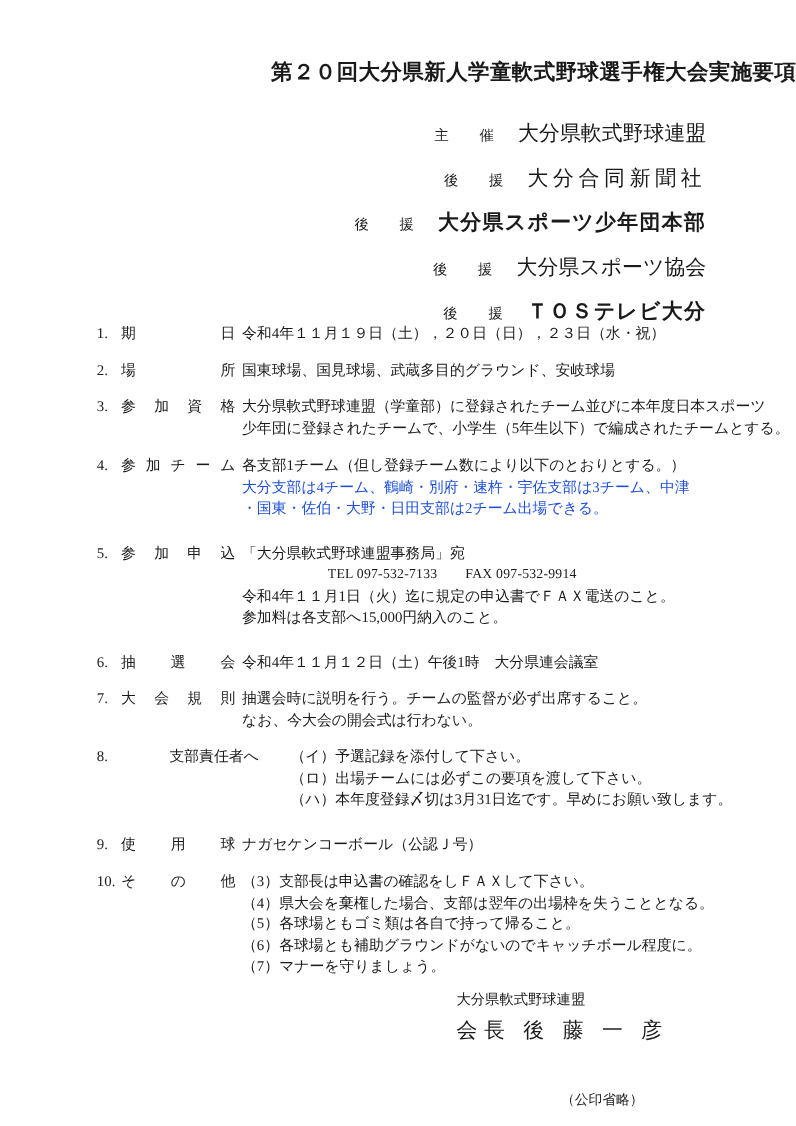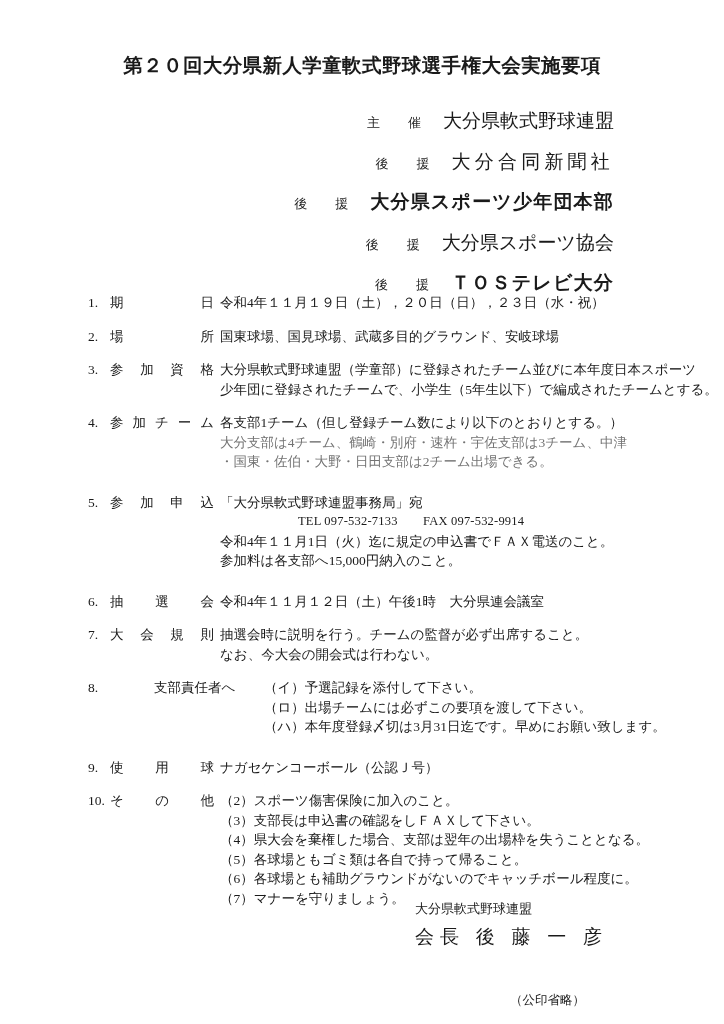--- a/index.html
+++ b/index.html
@@ -22,40 +22,40 @@
     height: 1024px;
     box-sizing: border-box;
   }
 
   
   .doc-title {
     position: absolute;
     top: 52px;
     left: 0;
     width: 724px;
-    text-align: center;
+    text-align: right;
     font-size: 19.5px;
     font-weight: bold;
     letter-spacing: 0.4px;
     white-space: nowrap;
   }
 
   
   .sponsors {
     position: absolute;
     top: 108px;
     left: 0;
     width: 724px;
   }
   .sponsor-row {
     display: flex;
     justify-content: flex-end;
     align-items: baseline;
     margin-bottom: 14.5px;
-    padding-right: 110px;
+    padding-right: 82px;
   }
   .sponsor-role {
     font-size: 13px;
     width: 54px;
     text-align: justify;
     text-align-last: justify;
     letter-spacing: 0;
     flex: 0 0 auto;
   }
   .sponsor-name {
@@ -112,21 +112,21 @@
     padding-left: 6px;
     font-size: 13.5px;
     line-height: 19.5px;
   }
   .line {
     white-space: nowrap;
     font-size: 13.5px;
     line-height: 19.5px;
   }
   .line.red {
-    color: #737373;
+    color: #1d4ed8;
   }
   .line.indent-tel {
     padding-left: 78px;
     font-size: 12.5px;
     letter-spacing: 0.2px;
   }
 
   
   .item.gap-lg { margin-bottom: 21px; }
 
@@ -261,21 +261,20 @@
         <div class="item-num">9.</div>
         <div class="item-label">使用球</div>
         <div class="item-body">
           <div class="line">ナガセケンコーボール（公認Ｊ号）</div>
         </div>
       </div>
       <div class="item gap-lg">
         <div class="item-num">10.</div>
         <div class="item-label">その他</div>
         <div class="item-body">
-          <div class="line">（2）スポーツ傷害保険に加入のこと。</div>
           <div class="line">（3）支部長は申込書の確認をしＦＡＸして下さい。</div>
           <div class="line">（4）県大会を棄権した場合、支部は翌年の出場枠を失うこととなる。</div>
           <div class="line">（5）各球場ともゴミ類は各自で持って帰ること。</div>
           <div class="line">（6）各球場とも補助グラウンドがないのでキャッチボール程度に。</div>
           <div class="line">（7）マナーを守りましょう。</div>
         </div>
       </div>
     </div>
 
   <div class="signature">

